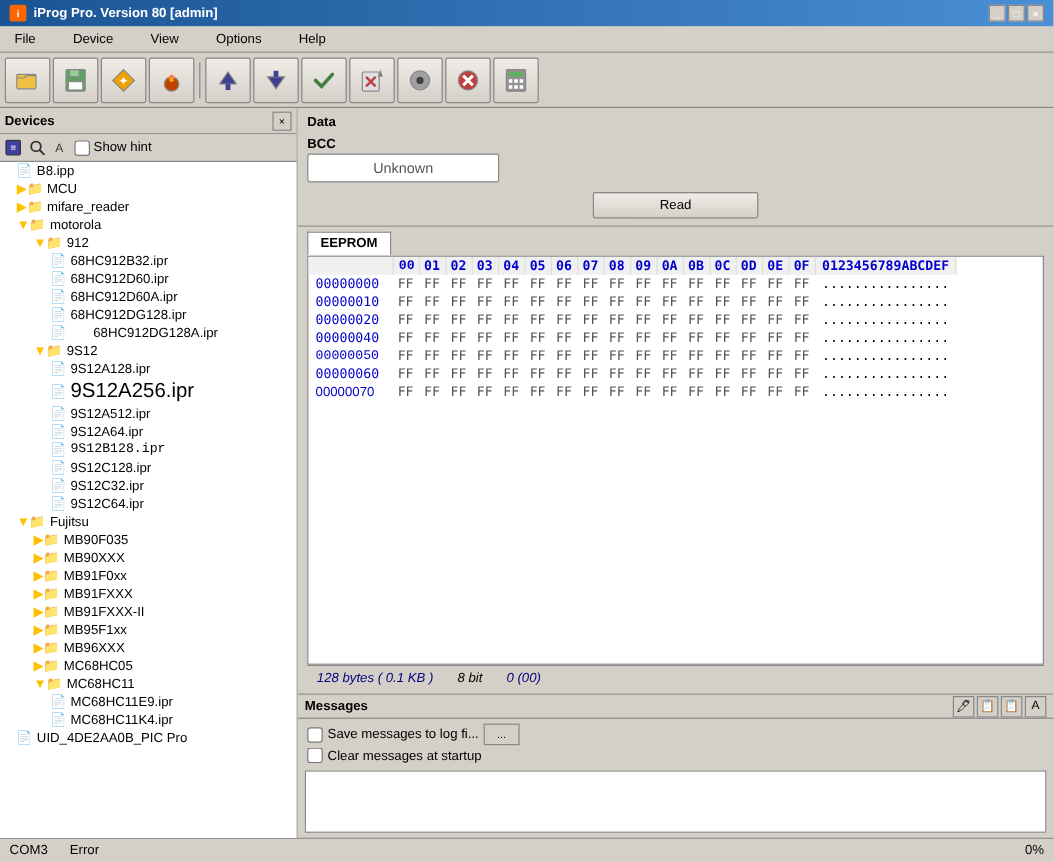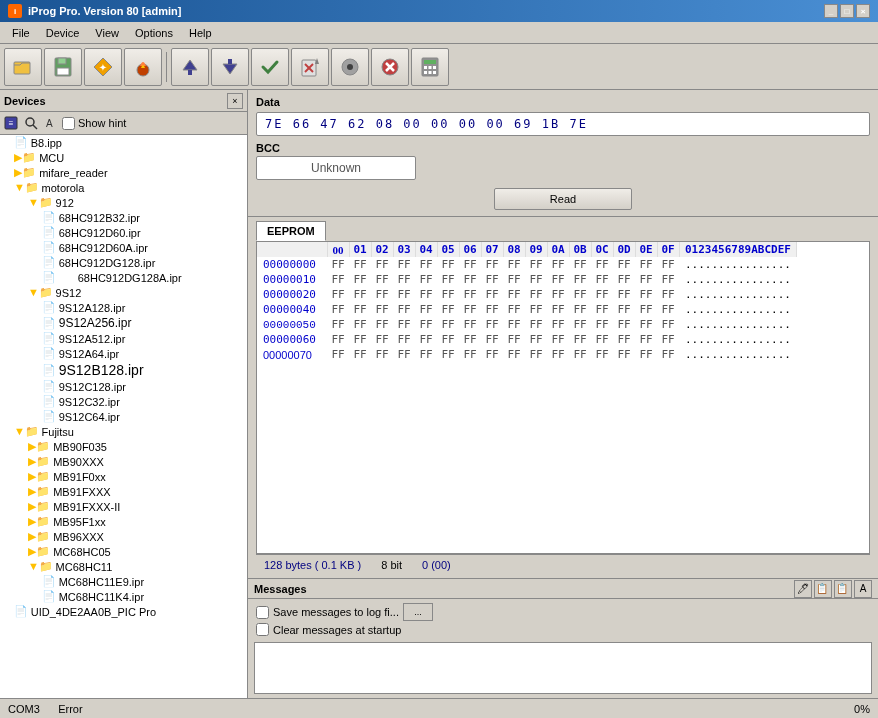--- a/index.html
+++ b/index.html
@@ -6,21 +6,21 @@
     body { font-family: 'Segoe UI', Tahoma, Geneva, Verdana, sans-serif; font-size: 11px; background: #d4d0c8; width: 878px; height: 718px; overflow: hidden; }
     
     
     .title-bar { background: linear-gradient(to right, #1a5494, #4a8fd4); color: white; height: 22px; display: flex; align-items: center; padding: 0 8px; font-size: 11px; font-weight: bold; }
     .title-icon { width: 14px; height: 14px; background: #ff6600; border-radius: 2px; margin-right: 6px; display: flex; align-items: center; justify-content: center; font-size: 8px; color: white; font-weight: bold; }
     .title-text { flex: 1; }
     .title-controls { display: flex; gap: 2px; }
     .title-btn { width: 14px; height: 14px; background: #d4d0c8; border: 1px solid #888; font-size: 8px; display: flex; align-items: center; justify-content: center; cursor: pointer; }
     
     
-    .menu-bar { background: #d4d0c8; height: 22px; display: flex; align-items: center; border-bottom: 1px solid #888; padding: 0 4px; }
+    .menu-bar { background: #d4d0c8; height: 22px; display: flex; align-items: center; border-bottom: 1px solid #888; padding: 0 4px; gap: 15px; }
     .menu-item { padding: 2px 8px; font-size: 11px; cursor: pointer; }
     
     
     .toolbar { background: #d4d0c8; height: 46px; display: flex; align-items: center; padding: 2px 4px; border-bottom: 1px solid #888; gap: 2px; }
     .toolbar-btn { width: 38px; height: 38px; background: linear-gradient(to bottom, #f0ede8, #d4d0c8); border: 1px solid #888; border-radius: 2px; display: flex; align-items: center; justify-content: center; cursor: pointer; font-size: 18px; }
     .toolbar-separator { width: 1px; height: 30px; background: #888; margin: 0 2px; }
     
     
     .main-layout { display: flex; height: calc(718px - 22px - 22px - 46px - 20px); }
     
@@ -59,21 +59,21 @@
     .tab.active { background: white; font-weight: bold; border-bottom: 1px solid white; }
     .hex-table-container { flex: 1; background: white; border: 1px solid #888; overflow: auto; min-height: 0; }
     .hex-table { border-collapse: collapse; font-family: monospace; font-size: 11px; }
     .hex-table th { color: #0000cc; padding: 1px 3px; text-align: center; border-right: 1px solid #ddd; background: #f0f0f0; }
     .hex-table .addr-cell { color: #0000cc; padding: 1px 4px; font-weight: normal; }
     .hex-table .hex-cell { color: #555; padding: 1px 3px; text-align: center; }
     .hex-table .ascii-cell { color: #000; padding: 1px 4px; letter-spacing: 0; }
     
     
     .status-bar { background: #d4d0c8; height: 20px; display: flex; align-items: center; padding: 0 8px; border-top: 1px solid #888; font-size: 11px; gap: 20px; }
-    .status-item { display: flex; align-items: center; }
+    .status-item { display: flex; align-items: center; font-style: italic; }
     .hex-status { color: #000080; }
     
     
     .messages-panel { height: 120px; background: #d4d0c8; border-top: 1px solid #888; display: flex; flex-direction: column; }
     .messages-header { background: #d4d0c8; padding: 2px 6px; border-bottom: 1px solid #888; display: flex; align-items: center; justify-content: space-between; height: 20px; }
     .messages-title { font-weight: bold; font-size: 11px; }
     .messages-toolbar { display: flex; gap: 2px; align-items: center; }
     .msg-btn { width: 18px; height: 18px; background: #d4d0c8; border: 1px solid #888; font-size: 10px; display: flex; align-items: center; justify-content: center; cursor: pointer; }
     .messages-options { display: flex; flex-direction: column; padding: 4px 8px; gap: 2px; }
     .msg-option { display: flex; align-items: center; gap: 4px; font-size: 11px; }
@@ -269,33 +269,33 @@
         <div class="tree-item" style="padding-left: 28px;">
           <span style="color:#ffc000;font-size:11px;">▼📁</span> 
           <span style="font-size:11px;">9S12</span>
         </div>
         <div class="tree-item" style="padding-left: 42px;">
           <span style="color:#6060a0;font-size:11px;">📄</span> 
           <span style="font-size:11px;">9S12A128.ipr</span>
         </div>
         <div class="tree-item" style="padding-left: 42px;">
           <span style="color:#6060a0;font-size:11px;">📄</span> 
-          <span style="font-size:12px;">9S12A256.ipr</span>
+          <span style="font-size:17px;">9S12A256.ipr</span>
         </div>
         <div class="tree-item" style="padding-left: 42px;">
           <span style="color:#6060a0;font-size:11px;">📄</span> 
           <span style="font-size:11px;">9S12A512.ipr</span>
         </div>
         <div class="tree-item" style="padding-left: 42px;">
           <span style="color:#6060a0;font-size:11px;">📄</span> 
           <span style="font-size:11px;">9S12A64.ipr</span>
         </div>
         <div class="tree-item" style="padding-left: 42px;">
           <span style="color:#6060a0;font-size:11px;">📄</span> 
-          <span style="font-size:14px;">9S12B128.ipr</span>
+          <span style="font-size:11px;font-family:Liberation Mono, monospace;">9S12B128.ipr</span>
         </div>
         <div class="tree-item" style="padding-left: 42px;">
           <span style="color:#6060a0;font-size:11px;">📄</span> 
           <span style="font-size:11px;text-align:right;">9S12C128.ipr</span>
         </div>
         <div class="tree-item" style="padding-left: 42px;">
           <span style="color:#6060a0;font-size:11px;">📄</span> 
           <span style="font-size:11px;">9S12C32.ipr</span>
         </div>
         <div class="tree-item" style="padding-left: 42px;">
@@ -354,21 +354,20 @@
           <span style="color:#6060a0;font-size:11px;">📄</span> 
           <span style="font-size:11px;">UID_4DE2AA0B_PIC Pro</span>
         </div>
       </div>
   </div>
 
   <div class="right-panel">
 
     <div class="data-section right-top">
       <div class="section-title">Data</div>
-      <div class="data-box">7E  66  47  62  08  00  00  00  00  69  1B  7E</div>
 
       <div class="id-bcc-row">
         <div class="bcc-section">
           <div class="field-label">BCC</div>
           <div class="field-box bcc-value">Unknown</div>
         </div>
       </div>
 
       <div class="read-btn-row">
         <button class="read-btn">Read</button>
@@ -378,21 +377,21 @@
     <div class="right-bottom">
       <div class="eeprom-area">
         <div class="tab-bar">
           <div class="tab active">EEPROM</div>
         </div>
         <div class="hex-table-container">
           <table class="hex-table" id="hex-table">
           <thead>
                 <tr>
                   <th style="font-size: 11px; font-family: monospace; color: rgb(0, 0, 204); min-width: 70px;"></th>
-                  <th style="font-size: 11px; font-family: Liberation Serif, serif; color: rgb(0, 0, 204);">00</th>
+                  <th style="font-size: 11px; font-family: Liberation Mono, monospace; color: rgb(0, 0, 204); text-align: right;">00</th>
                   <th style="font-size: 11px; font-family: monospace; color: rgb(0, 0, 204);">01</th>
                   <th style="font-size: 11px; font-family: monospace; color: rgb(0, 0, 204);">02</th>
                   <th style="font-size: 11px; font-family: monospace; color: rgb(0, 0, 204);">03</th>
                   <th style="font-size: 11px; font-family: monospace; color: rgb(0, 0, 204);">04</th>
                   <th style="font-size: 11px; font-family: monospace; color: rgb(0, 0, 204);">05</th>
                   <th style="font-size: 11px; font-family: monospace; color: rgb(0, 0, 204);">06</th>
                   <th style="font-size: 11px; font-family: monospace; color: rgb(0, 0, 204);">07</th>
                   <th style="font-size: 11px; font-family: monospace; color: rgb(0, 0, 204);">08</th>
                   <th style="font-size: 11px; font-family: monospace; color: rgb(0, 0, 204);">09</th>
                   <th style="font-size: 11px; font-family: monospace; color: rgb(0, 0, 204);">0A</th>

